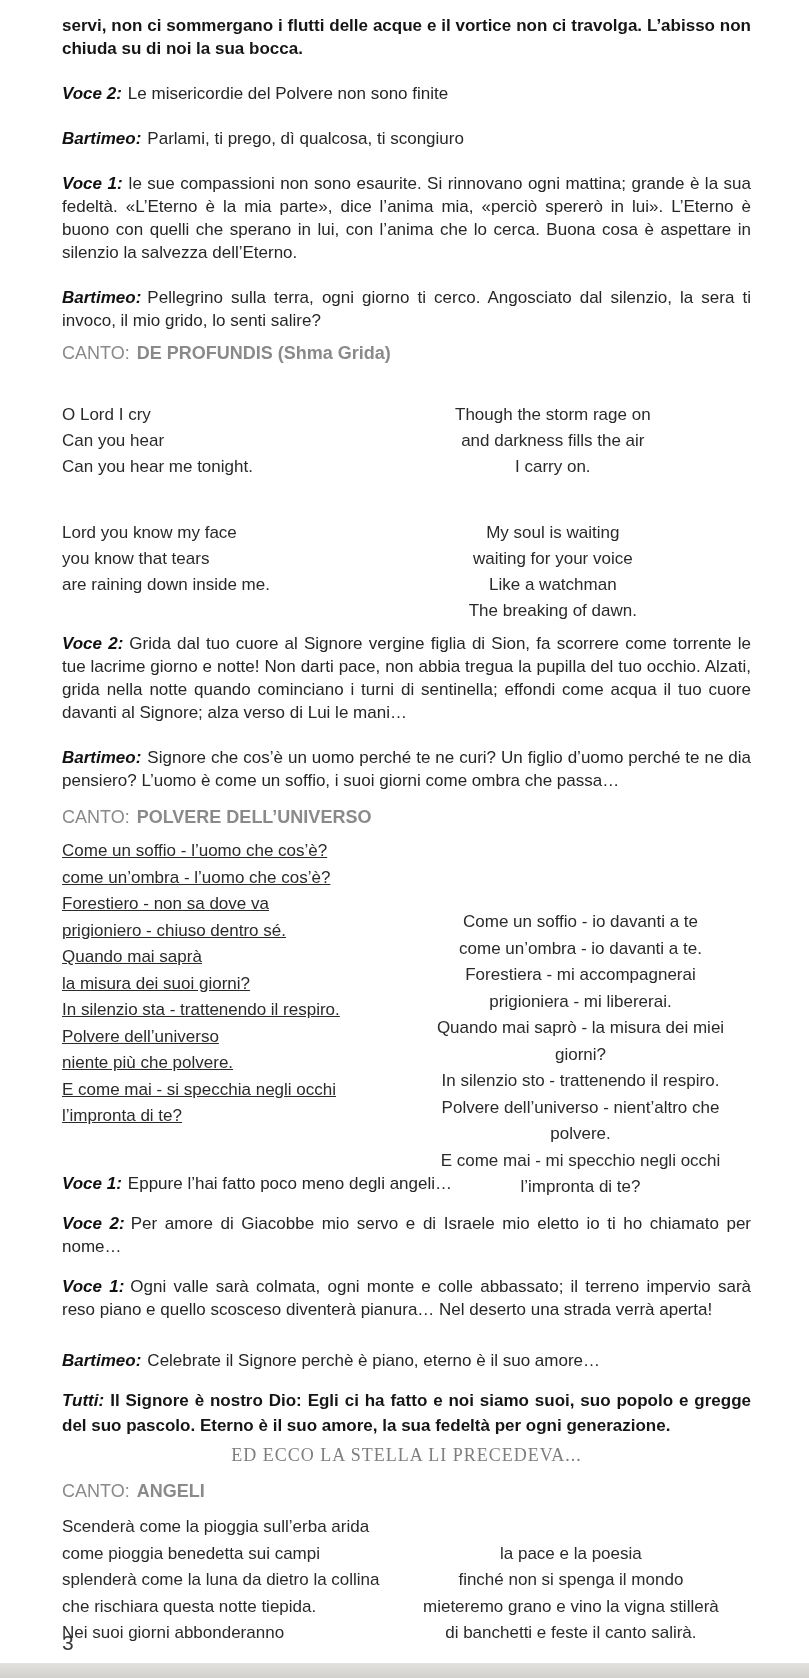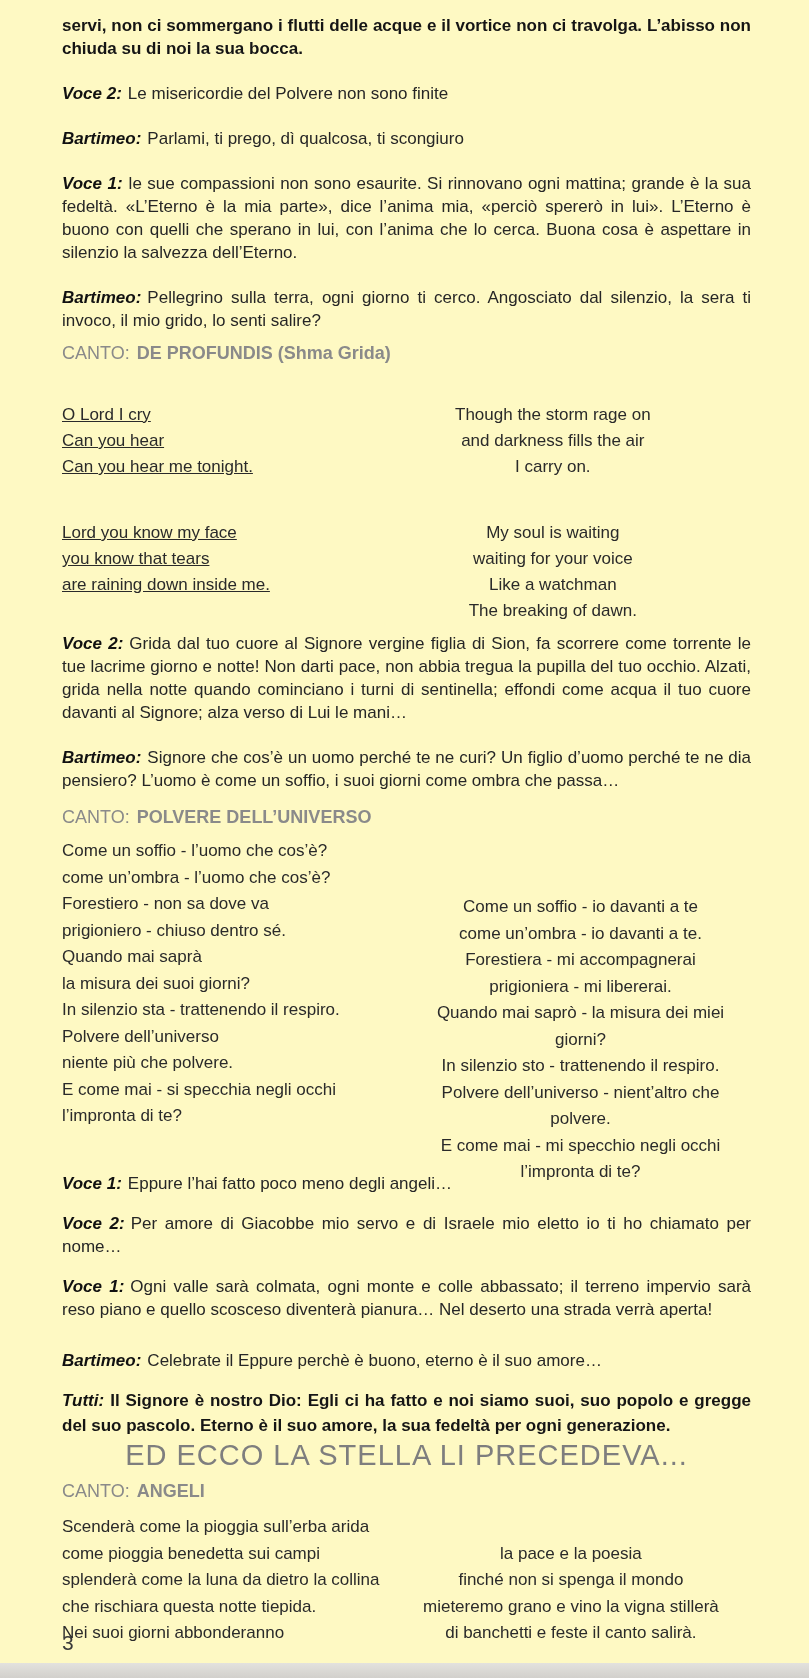--- a/index.html
+++ b/index.html
@@ -1,20 +1,20 @@
 <!DOCTYPE html>
 <html><head>
 <meta charset="utf-8">
 <style>
   html,body{margin:0;padding:0;}
   body{width:809px;height:1678px;background:#e9e9e7;}
   .page{
     position:relative;
     width:809px;height:1678px;
-    background:#fef9c3;
+    background:#ffffff;
     overflow:hidden;
     font-family:"Liberation Sans",sans-serif;
     color:#262626;
     -webkit-font-smoothing:antialiased;
   }
   .content{padding:14px 58px 0 62px;}
   .para{
     font-size:17px;line-height:23px;
     text-align:justify;
     margin:0 0 22px 0;
@@ -34,30 +34,30 @@
   .canto .canto-title{font-weight:bold;}
   .song{
     position:relative;
     font-size:17px;line-height:26.5px;
     color:#2a2a2a;
   }
   .song .col{white-space:pre-line;}
   .song .col-right{position:absolute;top:0;text-align:center;}
   .song .stanza{white-space:pre-line;}
   .song .stanza-gap{margin-top:14px;}
-  .song-deprofundis{min-height:196px;margin-bottom:8px;line-height:26px;text-decoration:underline;}
-  .song-polvere{min-height:292px;margin-bottom:42px;}
+  .song-deprofundis{min-height:196px;margin-bottom:8px;line-height:26px;}
+  .song-polvere{min-height:292px;margin-bottom:42px;text-decoration:underline;}
   .song-angeli{min-height:155px;}
   .mb10{margin-bottom:10px;}
   .mb14{margin-bottom:14px;}
   .mb17{margin-bottom:17px;}
   .mb28{margin-bottom:28px;}
   .section-heading{
-    font-family:Liberation Sans, sans-serif;
-    font-size:29px;line-height:26px;
+    font-family:Liberation Serif, serif;
+    font-size:18px;line-height:26px;
     letter-spacing:1px;
     color:#7e7e7e;
     text-align:center;
     margin:0 0 12px 0;
   }
   .canto-last{}
   .page-number{
     position:absolute;
     left:62px;top:1631px;
     font-size:21px;color:#3a3a3a;
@@ -136,21 +136,21 @@
 come un’ombra - l’uomo che cos’è?
 Forestiero - non sa dove va
 prigioniero - chiuso dentro sé.
 Quando mai saprà
 la misura dei suoi giorni?
 In silenzio sta - trattenendo il respiro.
 Polvere dell’universo
 niente più che polvere.
 E come mai - si specchia negli occhi
 l’impronta di te?</div>
-      <div class="col col-right" style="left:348px;top:56px;">Come un soffio - io davanti a te
+      <div class="col col-right" style="left:348px;top:71px;">Come un soffio - io davanti a te
 come un’ombra - io davanti a te.
 Forestiera - mi accompagnerai
 prigioniera - mi libererai.
 Quando mai saprò - la misura dei miei giorni?
 In silenzio sto - trattenendo il respiro.
 Polvere dell’universo - nient’altro che polvere.
 E come mai - mi specchio negli occhi
 l’impronta di te?</div>
     </div>
 
@@ -161,21 +161,21 @@
     <p class="para mb17">
       <span class="spk">Voce 2:</span><span>Per amore di Giacobbe mio servo e di Israele mio eletto io ti ho chiamato per nome…</span>
     </p>
 
 
     <p class="para mb28">
       <span class="spk">Voce 1:</span><span>Ogni valle sarà colmata, ogni monte e colle abbassato; il terreno impervio sarà reso piano e quello scosceso diventerà pianura… Nel deserto una strada verrà aperta!</span>
     </p>
 
     <p class="para mb17">
-      <span class="spk">Bartimeo:</span><span>Celebrate il Eppure perchè è buono, eterno è il suo amore…</span>
+      <span class="spk">Bartimeo:</span><span>Celebrate il Signore perchè è piano, eterno è il suo amore…</span>
     </p>
 
     <p class="para tutti">
       <span class="spk">Tutti:</span><span>Il Signore è nostro Dio: Egli ci ha fatto e noi siamo suoi, suo popolo e gregge del suo pascolo. Eterno è il suo amore, la sua fedeltà per ogni generazione.</span>
     </p>
 
     <div class="section-heading">ED ECCO LA STELLA LI PRECEDEVA...</div>
 
     <div class="canto canto-last">
       <span class="canto-label">CANTO:</span><span class="canto-title">ANGELI</span>

